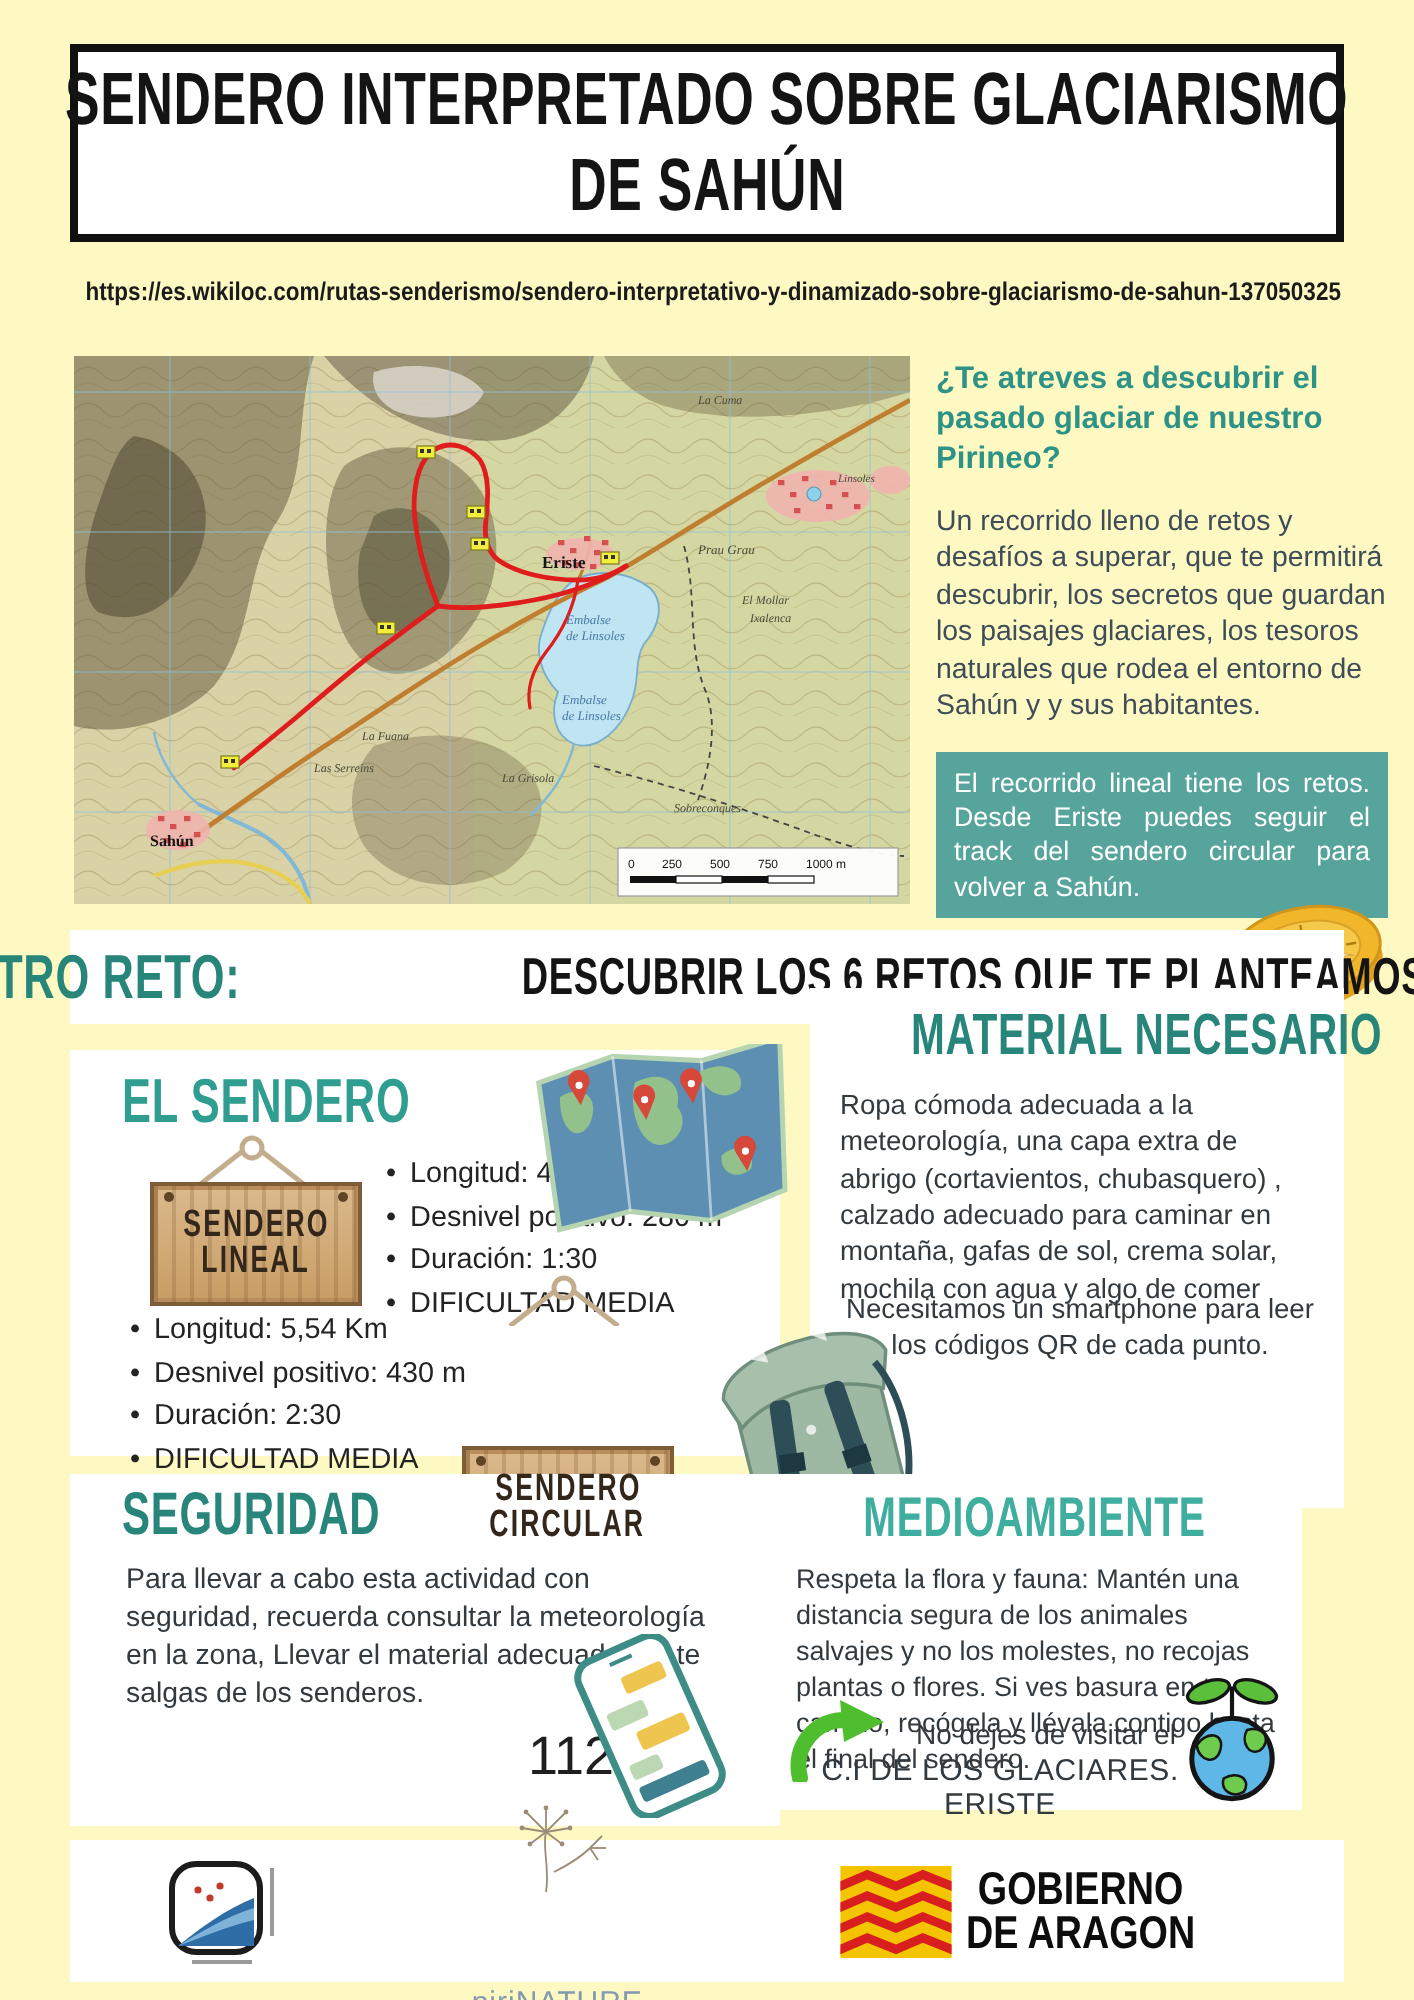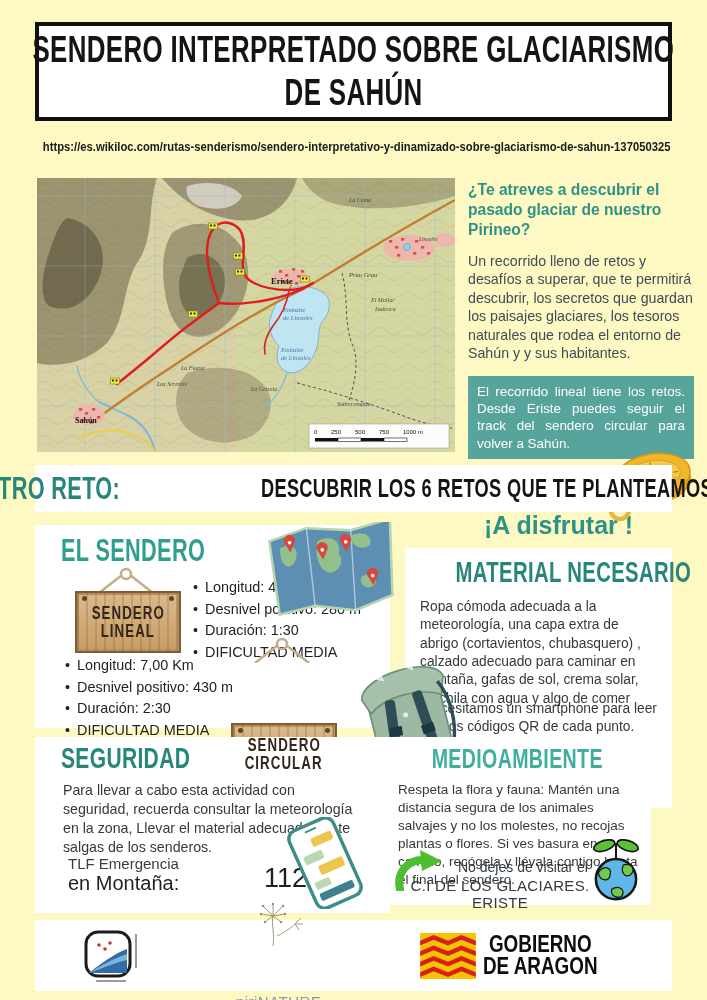--- a/index.html
+++ b/index.html
@@ -35,21 +35,21 @@
 
   
   .banner{left:35px;top:465px;width:637px;height:47px;background:#ffffff;
           display:flex;align-items:center;justify-content:center;gap:4px;}
   .banner .t1{color:#27857a;font-size:31px;}
   .banner .t2{color:#141414;font-size:26px;}
 
   
   .card{position:absolute;background:#ffffff;}
   #card-sendero{left:35px;top:525px;width:355px;height:203px;}
-  #card-material{left:405px;top:548px;width:267px;height:260px;}
+  #card-material{left:405px;top:494px;width:267px;height:260px;}
   #card-seguridad{left:35px;top:737px;width:355px;height:176px;}
   #card-medio{left:384px;top:737px;width:267px;height:168px;}
   .sec-h{color:#2f9e91;font-size:31px;}
   .sec-h.dark{color:#27857a;}
   .sec-h.light{color:#3fae9f;}
 
   ul.bullets{list-style:none;margin:0;padding:0;font-size:14.4px;color:#232323;line-height:1.5;}
   ul.bullets li::before{content:"•";margin-right:7px;}
 
   .body-p{color:#333a3f;font-size:13.8px;line-height:1.33;}
@@ -310,21 +310,21 @@
       <span class="cond">LINEAL</span>
     </div>
     <ul class="bullets abs" style="left:158px;top:52px;width:192px;">
       <li>Longitud: 4,15 Km</li>
       <li>Desnivel positivo: 280 m</li>
       <li>Duración: 1:30</li>
       <li>DIFICULTAD MEDIA</li>
     </ul>
 
     <ul class="bullets abs" style="left:30px;top:130px;width:210px;">
-      <li>Longitud: 7,00 Km</li>
+      <li>Longitud: 5,54 Km</li>
       <li>Desnivel positivo: 430 m</li>
       <li>Duración: 2:30</li>
       <li>DIFICULTAD MEDIA</li>
     </ul>
     <svg class="rope" style="left:212px;top:112px;" width="70" height="26" viewBox="0 0 70 26">
       <path d="M8,26 L31,8 M39,8 L62,26" stroke="#c3ad8d" stroke-width="2.5" fill="none"></path>
       <circle cx="35" cy="7" r="5" fill="none" stroke="#c3ad8d" stroke-width="2.5"></circle>
     </svg>
     <div class="wood abs" style="left:196px;top:136px;">
       <span class="nail nl"></span>
@@ -391,24 +391,20 @@
             <polygon points="50,86 56,82 56,89"></polygon>
         </g>
         <path d="M82,36 C90,52 90,76 82,94" fill="none" stroke="#2e4e57" stroke-width="3"></path>
       </g>
     </svg>
   </div>
 
   <div class="card" id="card-seguridad">
     <span class="cond left sec-h dark abs" style="left:26px;top:4px;font-size:30px;">SEGURIDAD</span>
     <div class="body-p abs" style="left:28px;top:44px;width:300px;font-size:14.2px;">Para llevar a cabo esta actividad con seguridad, recuerda consultar la meteorología en la zona, Llevar el material adecuado, no te salgas de los senderos.</div>
-    <div class="abs" style="left:33px;top:118px;">
-      <div class="tlf1">TLF Emergencia</div>
-      <div class="tlf2">en Montaña:</div>
-    </div>
     <div class="num112 abs" style="left:200px;top:126px;margin-left:29px;">112</div>
     <div class="abs" style="left:248px;top:80px;">
       <svg width="84" height="92" viewBox="0 0 84 92">
         <g transform="rotate(-24 42 46)">
           <rect x="18" y="4" width="48" height="84" rx="9" fill="#ffffff" stroke="#3d8d86" stroke-width="3.5"></rect>
           <line x1="36" y1="10" x2="48" y2="10" stroke="#3d8d86" stroke-width="2"></line>
           <rect x="38" y="18" width="22" height="9" rx="2" fill="#eec64f"></rect>
           <rect x="24" y="32" width="20" height="9" rx="2" fill="#bcd8b2"></rect>
           <rect x="34" y="46" width="26" height="10" rx="2" fill="#eec64f"></rect>
           <rect x="24" y="60" width="16" height="8" rx="2" fill="#bcd8b2"></rect>

